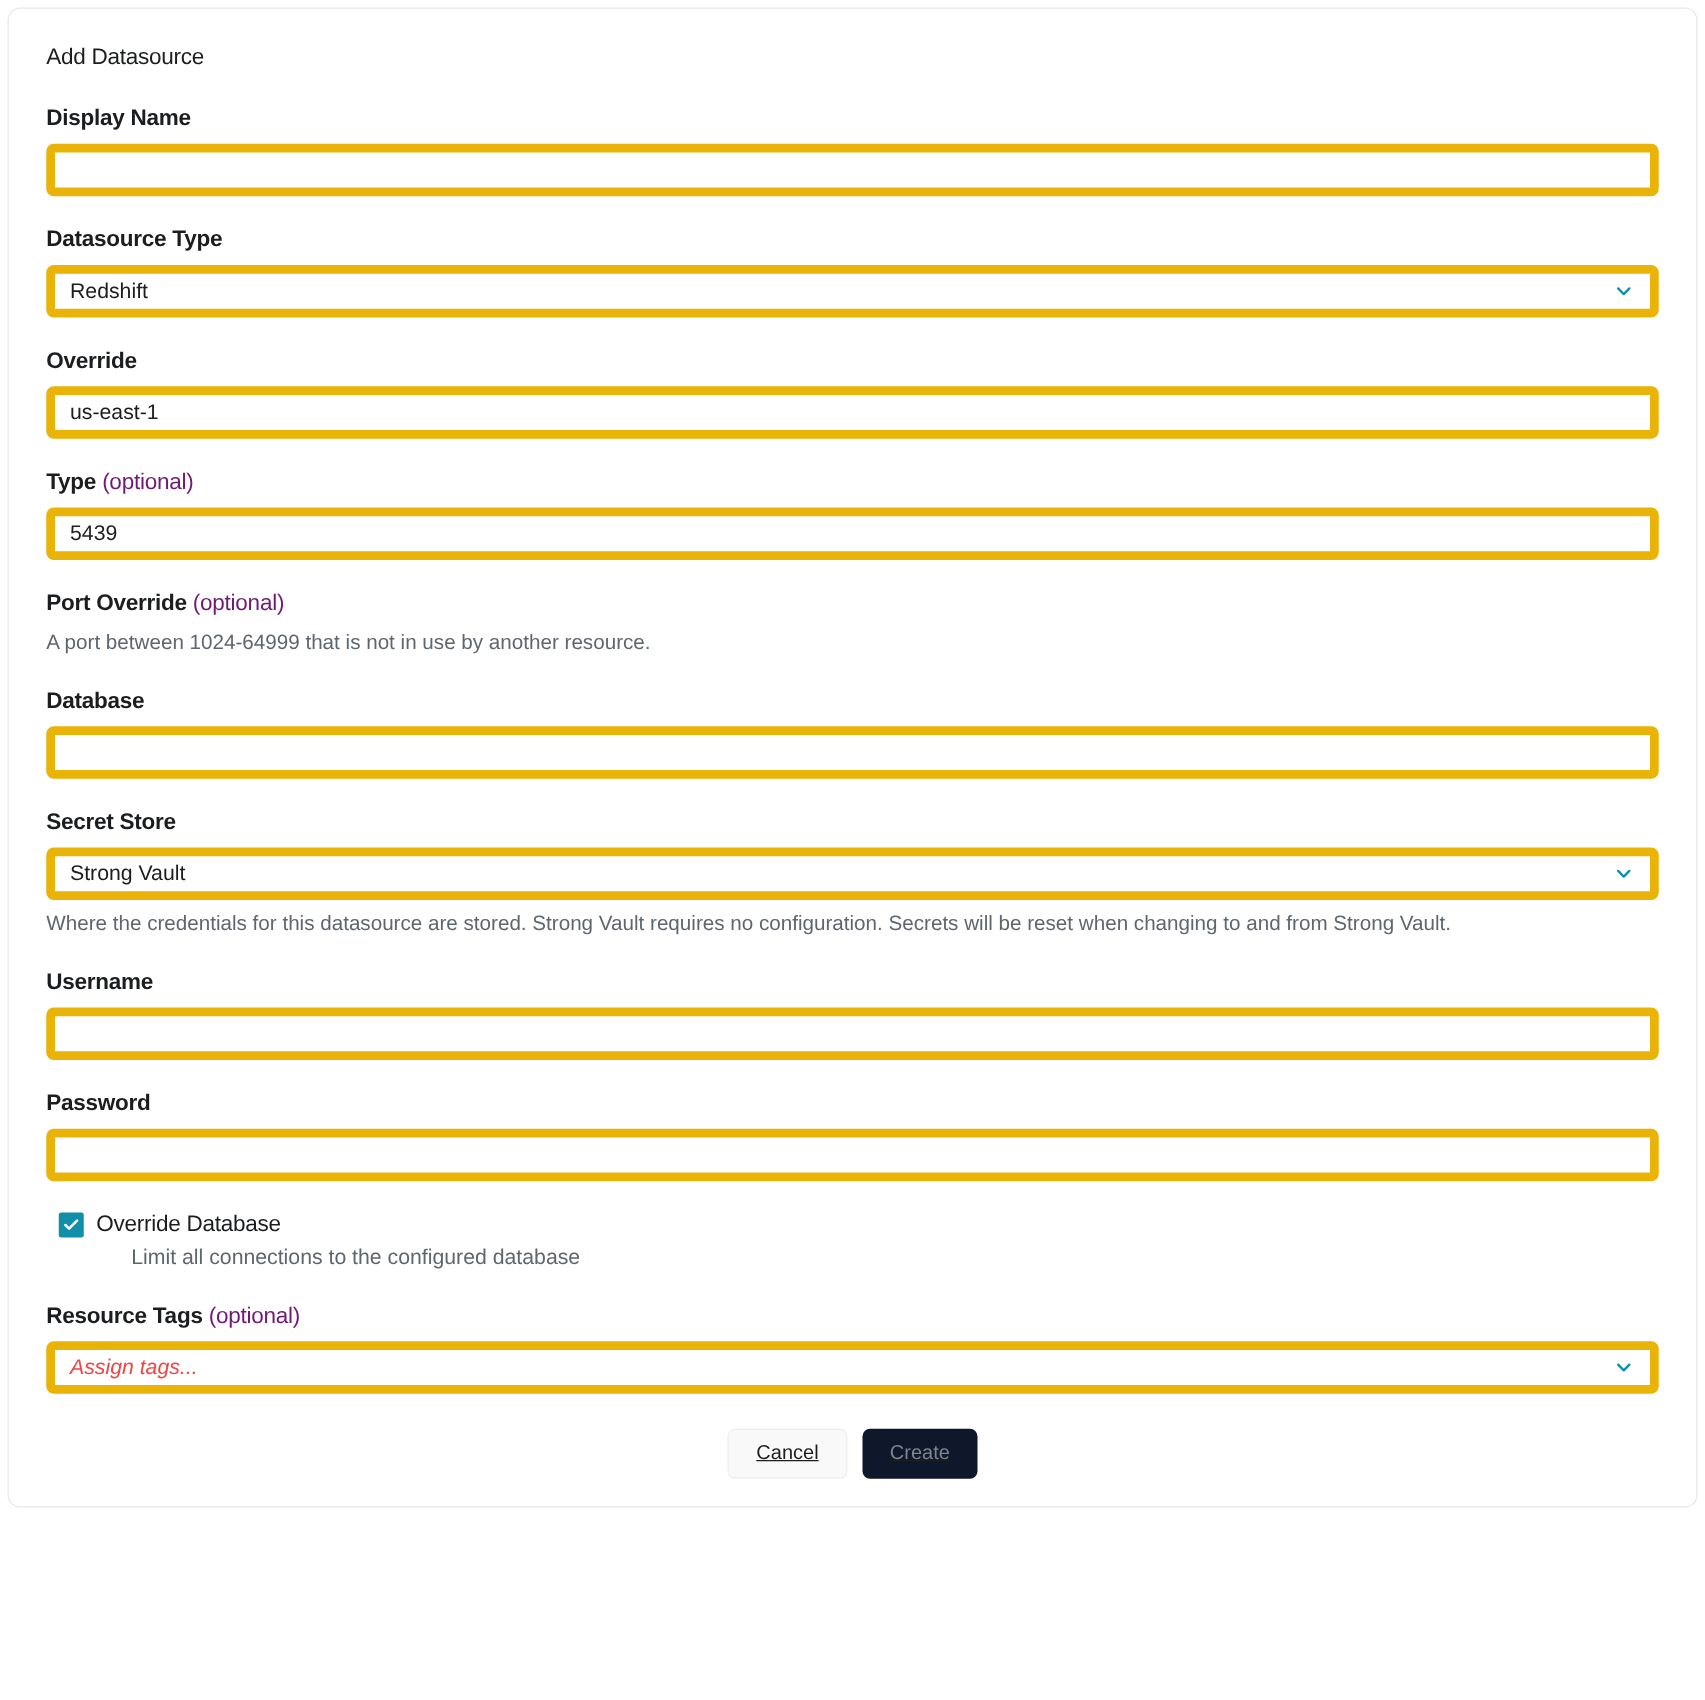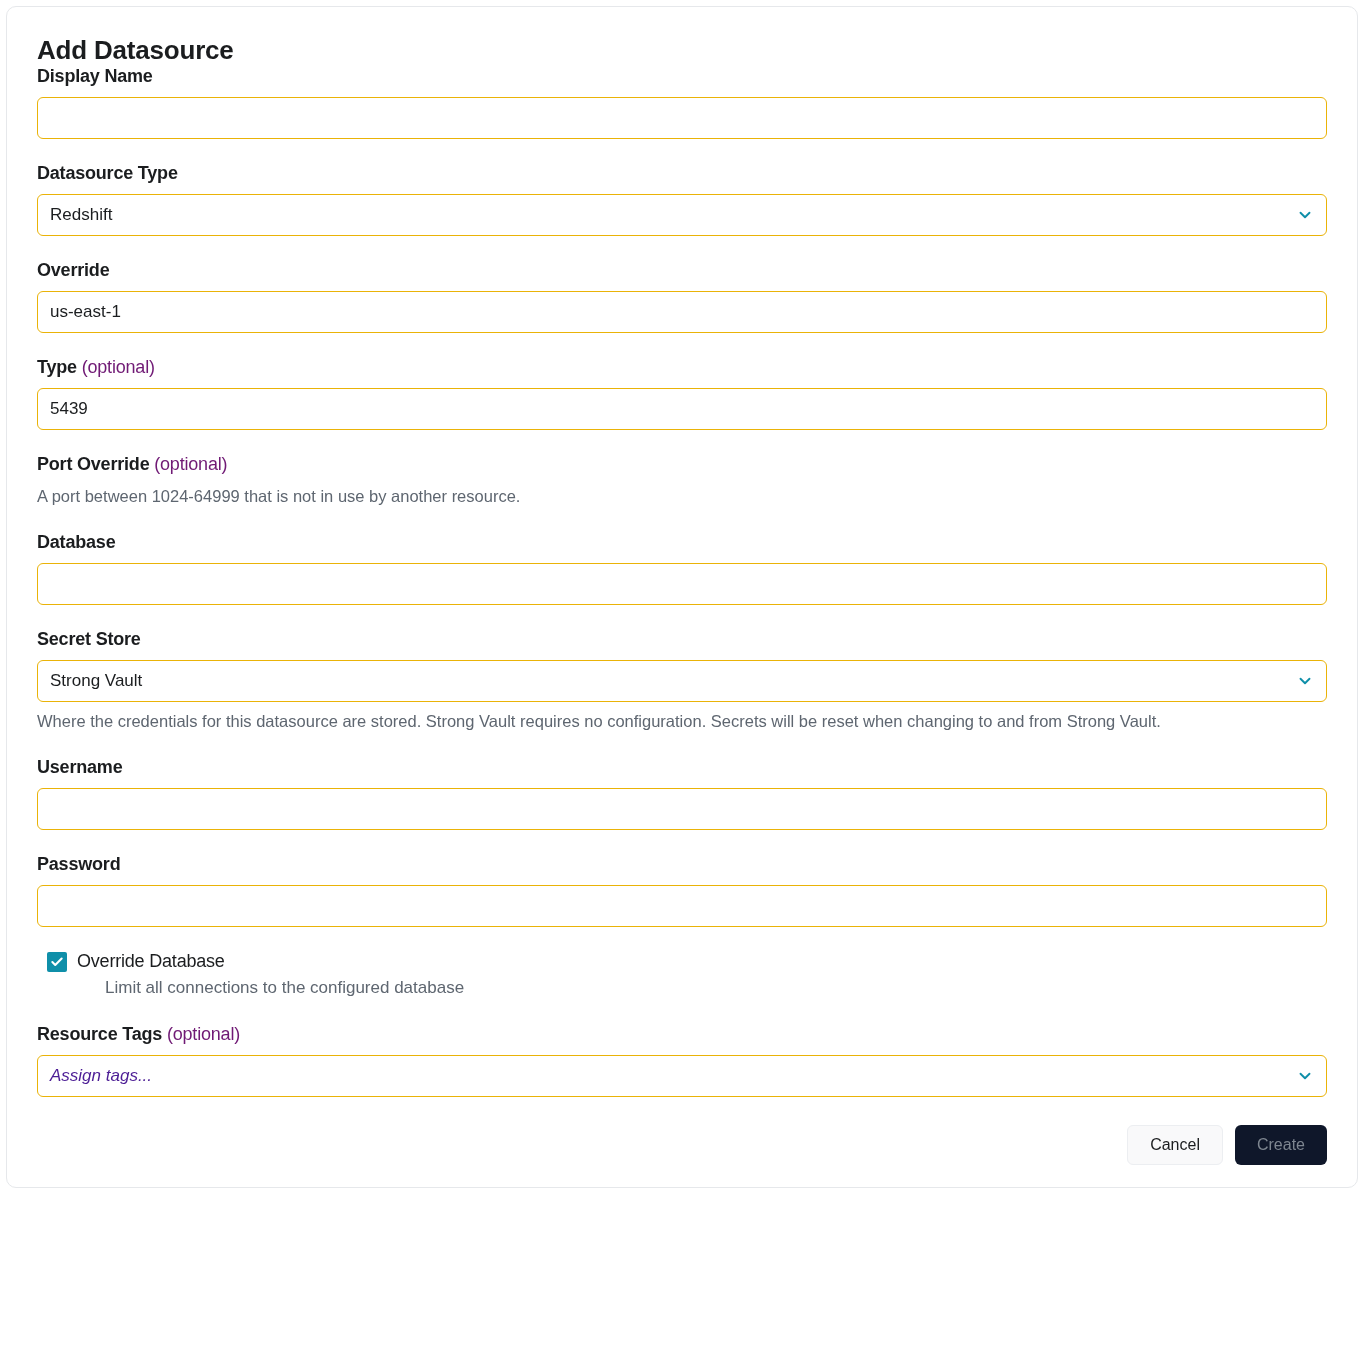--- a/index.html
+++ b/index.html
@@ -11,60 +11,61 @@
       color: #1b1d1f;
       width: 1364px;
     }
     .card {
       border: 1px solid #e6e8eb;
       border-radius: 10px;
       padding: 28px 30px 22px 30px;
       background: #fff;
     }
     .page-title {
-      font-size: 26px;
-      font-weight: 700;
+      font-size: 18px;
+      font-weight: 400;
+      margin-bottom: 28px;
       letter-spacing: -0.2px;
     }
     .field { margin-bottom: 24px; }
     .field-last { margin-bottom: 0; }
     .label {
       font-size: 18px;
       font-weight: 600;
       margin-bottom: 10px;
       display: block;
       letter-spacing: -0.2px;
     }
     .label .optional {
       font-weight: 400;
       color: #701a75;
       margin-top: 13px;
     }
     .input, .select-box {
       width: 100%;
       height: 42px;
-      border: 1px solid #eab308;
+      border: 7px solid #eab308;
       border-radius: 6px;
       padding: 0 12px;
       font-size: 17px;
       font-family: inherit;
       color: #1b1d1f;
       background: #fff;
       outline: none;
     }
     .input::placeholder { color: #8b9096; }
     .input.italic-ph::placeholder { font-style: italic; }
     .select-box {
       display: flex;
       align-items: center;
       justify-content: space-between;
       cursor: pointer;
     }
     .select-value { color: #1b1d1f; }
-    .select-placeholder { color: #4c1d95; font-style: italic; }
+    .select-placeholder { color: #ef4444; font-style: italic; }
     .chevron {
       width: 18px;
       height: 18px;
       flex-shrink: 0;
     }
     .chevron svg { display: block; }
     .helper {
       margin-top: 8px;
       font-size: 16.5px;
       color: #5e6670;
@@ -94,23 +95,24 @@
       font-weight: 500;
       letter-spacing: -0.2px;
     }
     .checkbox-sub {
       margin: 6px 0 26px 68px;
       font-size: 17px;
       color: #5e6670;
     }
     .actions {
       display: flex;
-      justify-content: flex-end;
+      justify-content: center;
       gap: 12px;
       margin-top: 28px;
+      text-decoration: underline;
     }
     .btn {
       height: 40px;
       padding: 0 22px;
       border-radius: 6px;
       font-size: 16px;
       font-weight: 500;
       font-family: inherit;
       border: none;
       cursor: pointer;

